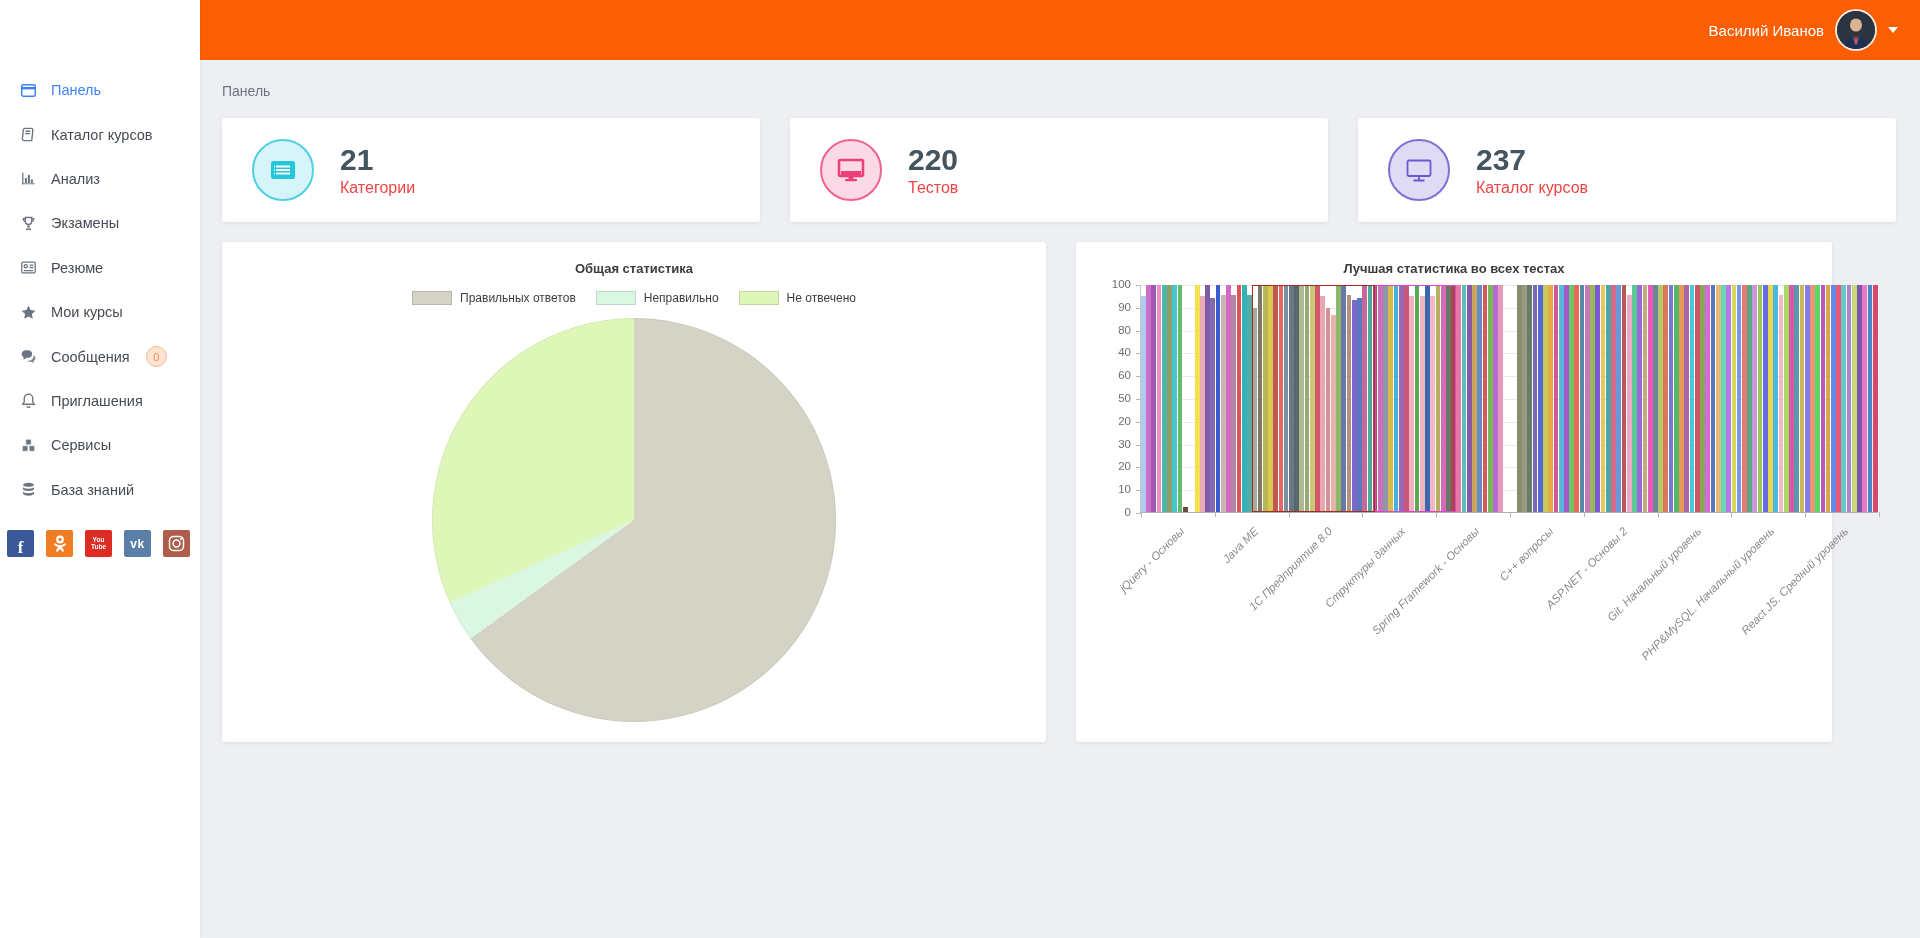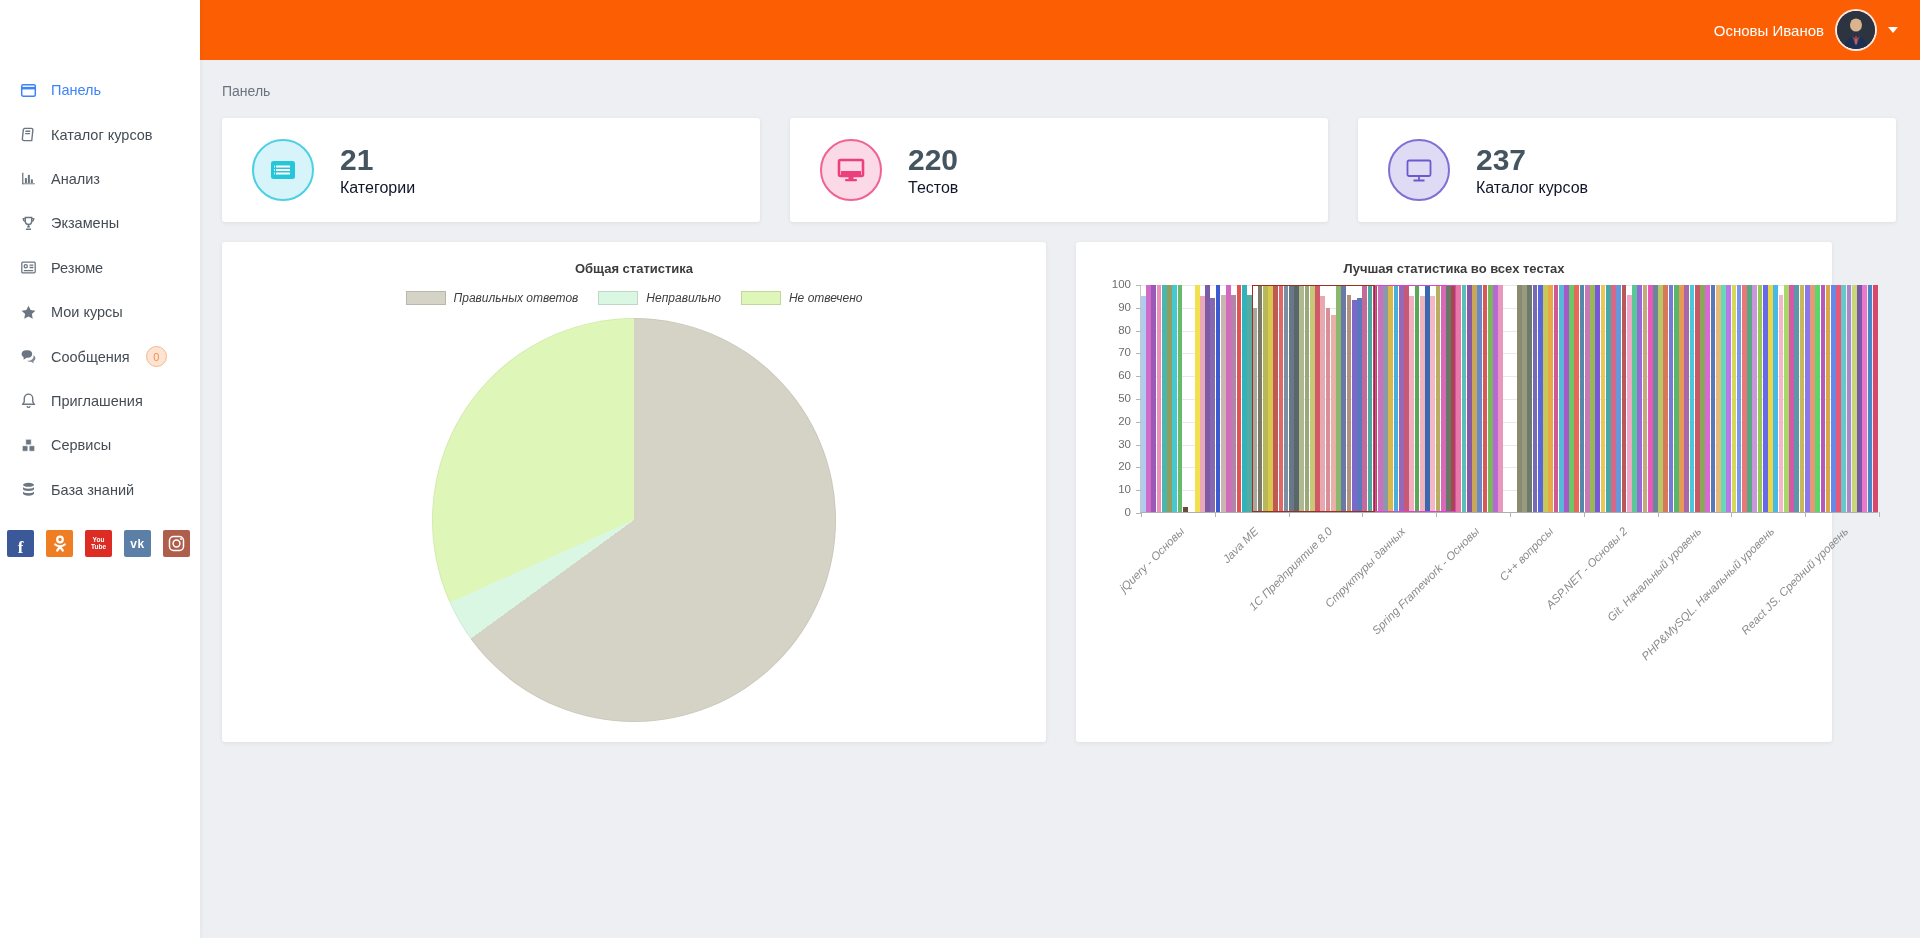--- a/index.html
+++ b/index.html
@@ -21,26 +21,26 @@
   .badge { margin-left:2px; width:21px; height:21px; border-radius:50%; border:1px solid #f5b68d; background:#fde4d2; color:#ef9154; font-size:11px; display:inline-flex; align-items:center; justify-content:center; }
   .social-row { position:absolute; left:7px; top:530px; display:flex; gap:12px; }
   .social { width:27px; height:27px; border-radius:2px; display:flex; align-items:center; justify-content:center; color:#fff; cursor:pointer; overflow:hidden; }
 
   
   .breadcrumb { position:absolute; left:222px; top:83px; font-size:14px; color:#6b7480; z-index:1; }
   .card { position:absolute; background:#fff; border-radius:3px; box-shadow:0 1px 4px rgba(0,0,0,.07); }
   .stat-card { top:118px; height:104px; width:538px; display:flex; align-items:center; padding-left:30px; gap:26px; }
   .icon-circle { width:62px; height:62px; border-radius:50%; border:2px solid; display:flex; align-items:center; justify-content:center; flex:0 0 auto; }
   .stat-num { font-size:30px; font-weight:bold; color:#44555f; line-height:1.1; }
-  .stat-label { font-size:16px; color:#0f172a; margin-top:3px; }
+  .stat-label { font-size:16px; color:#ef4444; margin-top:3px; }
 
   .chart-card { top:242px; height:500px; }
   .chart-title { text-align:center; font-size:13px; font-weight:bold; color:#3c3c3c; padding-top:19px; }
   .pie-legend { display:flex; justify-content:center; gap:20px; margin-top:15px; }
-  .legend-item { display:flex; align-items:center; gap:8px; font-size:12px; color:#3e3e3e; cursor:pointer;font-style:italic; }
+  .legend-item { display:flex; align-items:center; gap:8px; font-size:12px; color:#3e3e3e; cursor:pointer; }
   .legend-swatch { width:40px; height:14px; border:1px solid rgba(0,0,0,.13); }
   .pie { position:absolute; left:210px; top:76px; width:404px; height:404px; border-radius:50%; box-shadow:inset 0 0 0 1px rgba(0,0,0,.05); }
 
   .plot { position:absolute; left:64px; top:43px; width:738px; height:228px; border-left:1px solid #c9c9c9; border-bottom:1px solid #aeaeae; }
   .grid { position:absolute; left:0; right:0; height:1px; background:#e9e9e9; }
   .ylab { position:absolute; left:-48px; width:38px; text-align:right; font-size:11.5px; color:#6d6d6d; }
   .ydash { position:absolute; left:-5px; width:5px; height:1px; background:#b5b5b5; }
   .bars { position:absolute; left:0; right:0; top:0; bottom:0; display:flex; align-items:flex-end; gap:0.5px; }
   .bar { flex:1 1 0; min-width:0; }
   .bargap { flex:1.3 1 0; background:transparent; }
@@ -176,21 +176,21 @@
             <rect x="1.5" y="1.5" width="14" height="14" rx="4"></rect>
             <circle cx="8.5" cy="8.5" r="3.4"></circle>
             <circle cx="13" cy="4" r="1" fill="#fff" stroke="none"></circle>
           </svg>
         </div>
       </div>
   </div>
 
   <div class="header">
     <div class="userbox">
-      <span class="username">Основы Иванов</span>
+      <span class="username">Василий Иванов</span>
       <span class="avatar"><svg width="38" height="38" viewBox="0 0 38 38">
             <circle cx="19" cy="19" r="19" fill="#2b3440"></circle>
             <ellipse cx="19" cy="14" rx="6" ry="6.6" fill="#d9b48e"></ellipse>
             <path d="M7 38c1-9 6.5-13 12-13s11 4 12 13z" fill="#1d2f52"></path>
             <rect x="17.8" y="25" width="2.4" height="8" fill="#c62828"></rect>
             <path d="M15 25l4 3 4-3-4 10z" fill="#e8e8e8" opacity="0.25"></path>
           </svg></span>
       <span class="caret"></span>
     </div>
   </div>
@@ -265,21 +265,21 @@
         <div class="ydash" style="top: 0px;"></div>
         <div class="ylab" style="top: -7px;">100</div>
         <div class="grid" style="top: 22.8px;"></div>
         <div class="ydash" style="top: 22.8px;"></div>
         <div class="ylab" style="top: 15.8px;">90</div>
         <div class="grid" style="top: 45.6px;"></div>
         <div class="ydash" style="top: 45.6px;"></div>
         <div class="ylab" style="top: 38.6px;">80</div>
         <div class="grid" style="top: 68.4px;"></div>
         <div class="ydash" style="top: 68.4px;"></div>
-        <div class="ylab" style="top: 61.4px;">70</div>
+        <div class="ylab" style="top: 61.4px;">40</div>
         <div class="grid" style="top: 91.2px;"></div>
         <div class="ydash" style="top: 91.2px;"></div>
         <div class="ylab" style="top: 84.2px;">60</div>
         <div class="grid" style="top: 114px;"></div>
         <div class="ydash" style="top: 114px;"></div>
         <div class="ylab" style="top: 107px;">50</div>
         <div class="grid" style="top: 136.8px;"></div>
         <div class="ydash" style="top: 136.8px;"></div>
         <div class="ylab" style="top: 129.8px;">20</div>
         <div class="grid" style="top: 159.6px;"></div>

